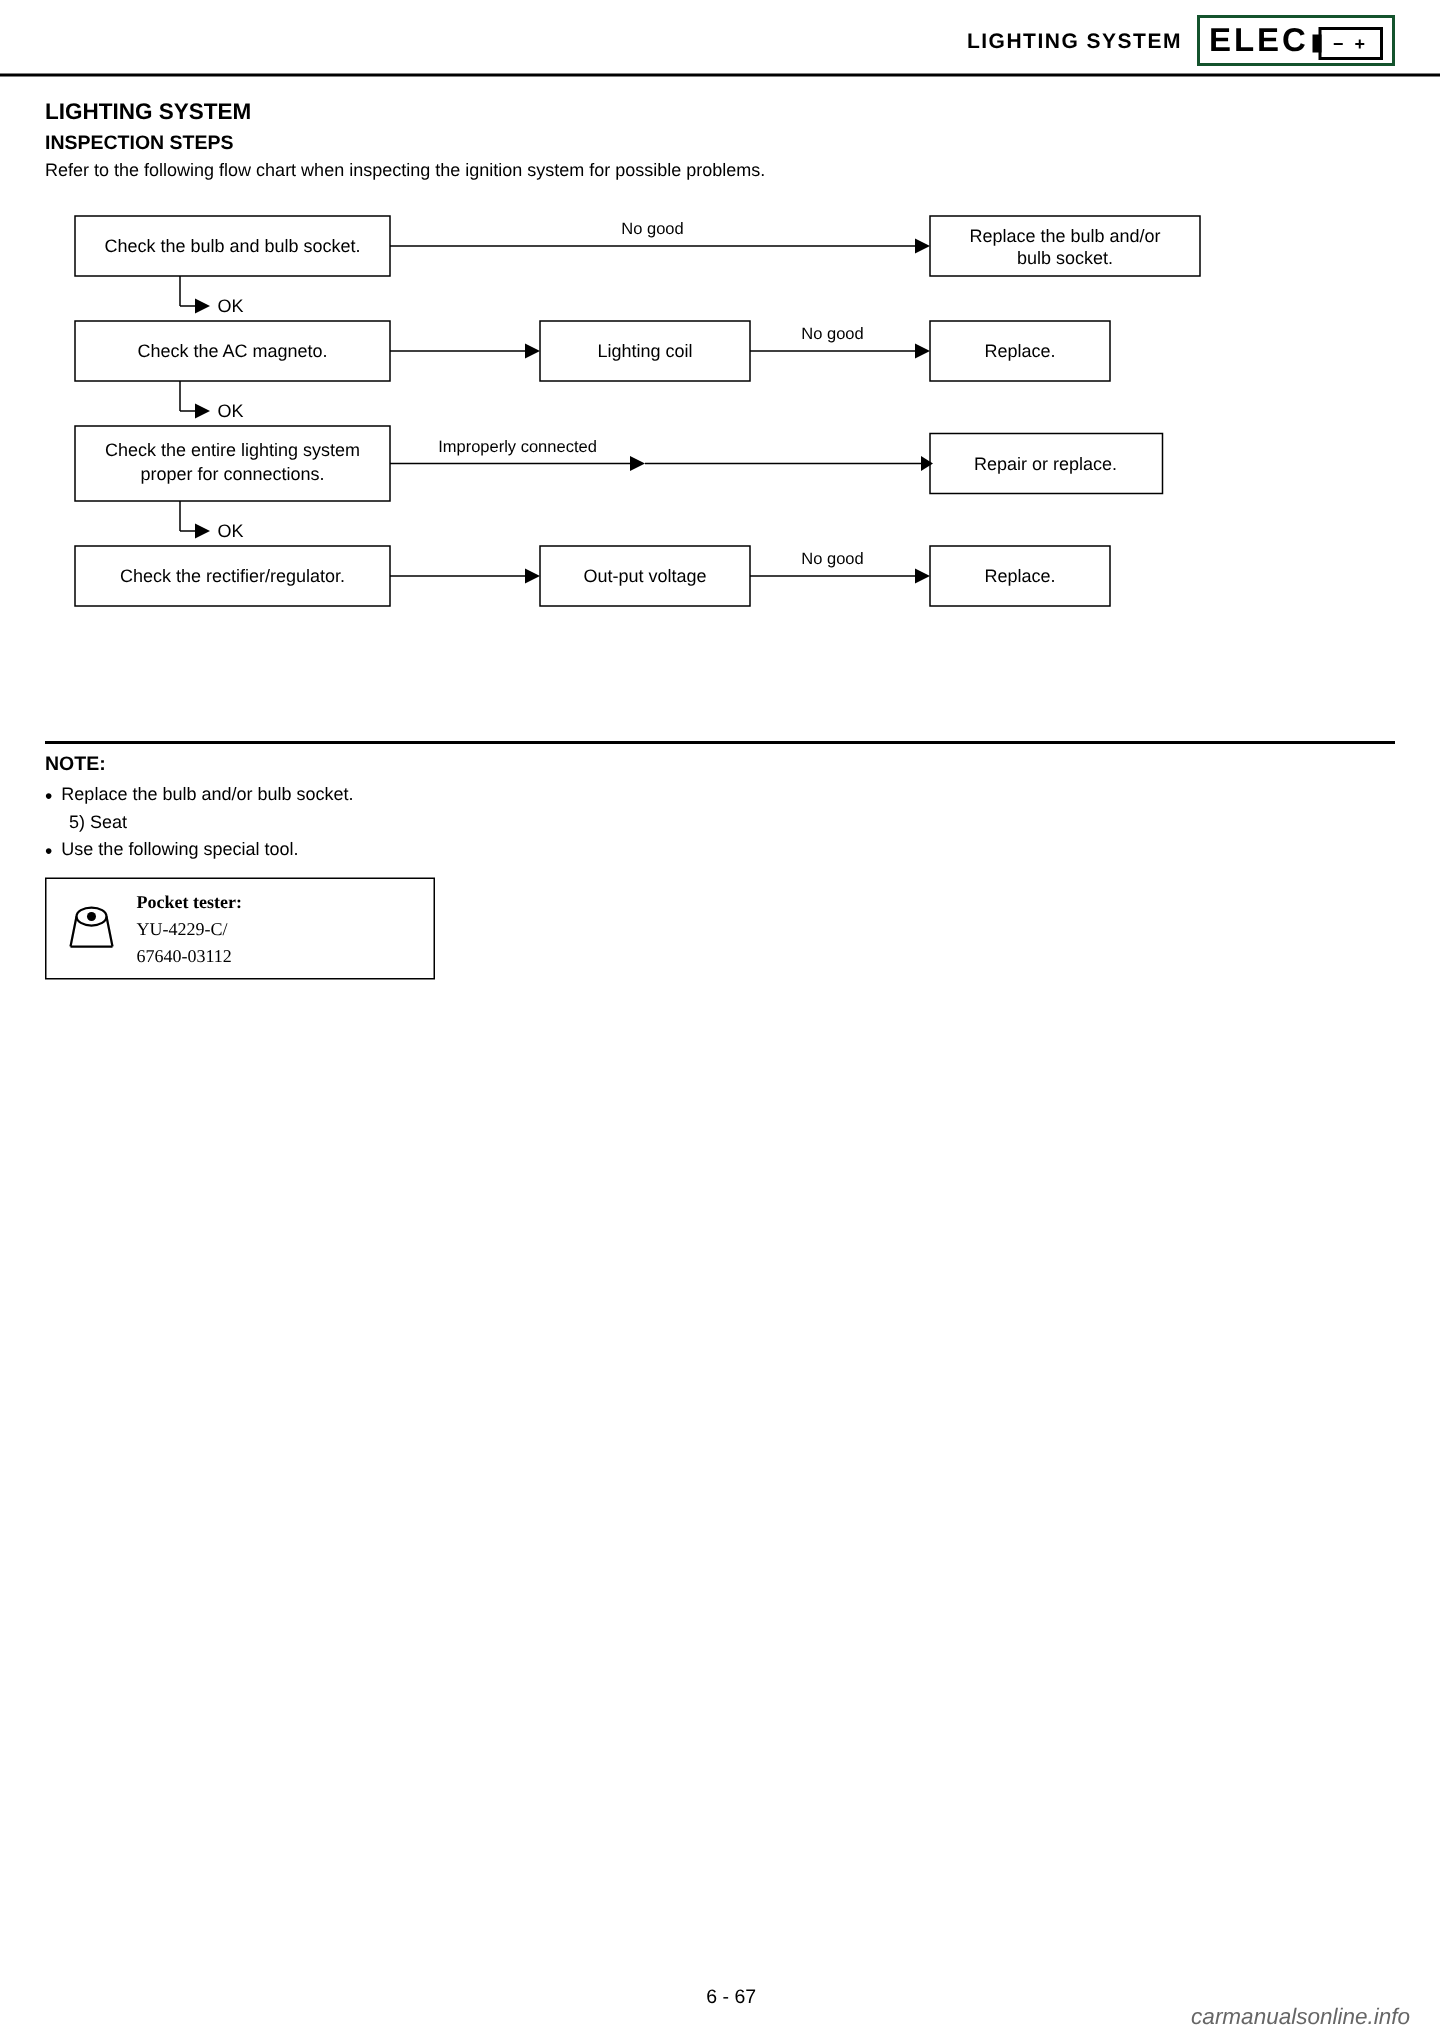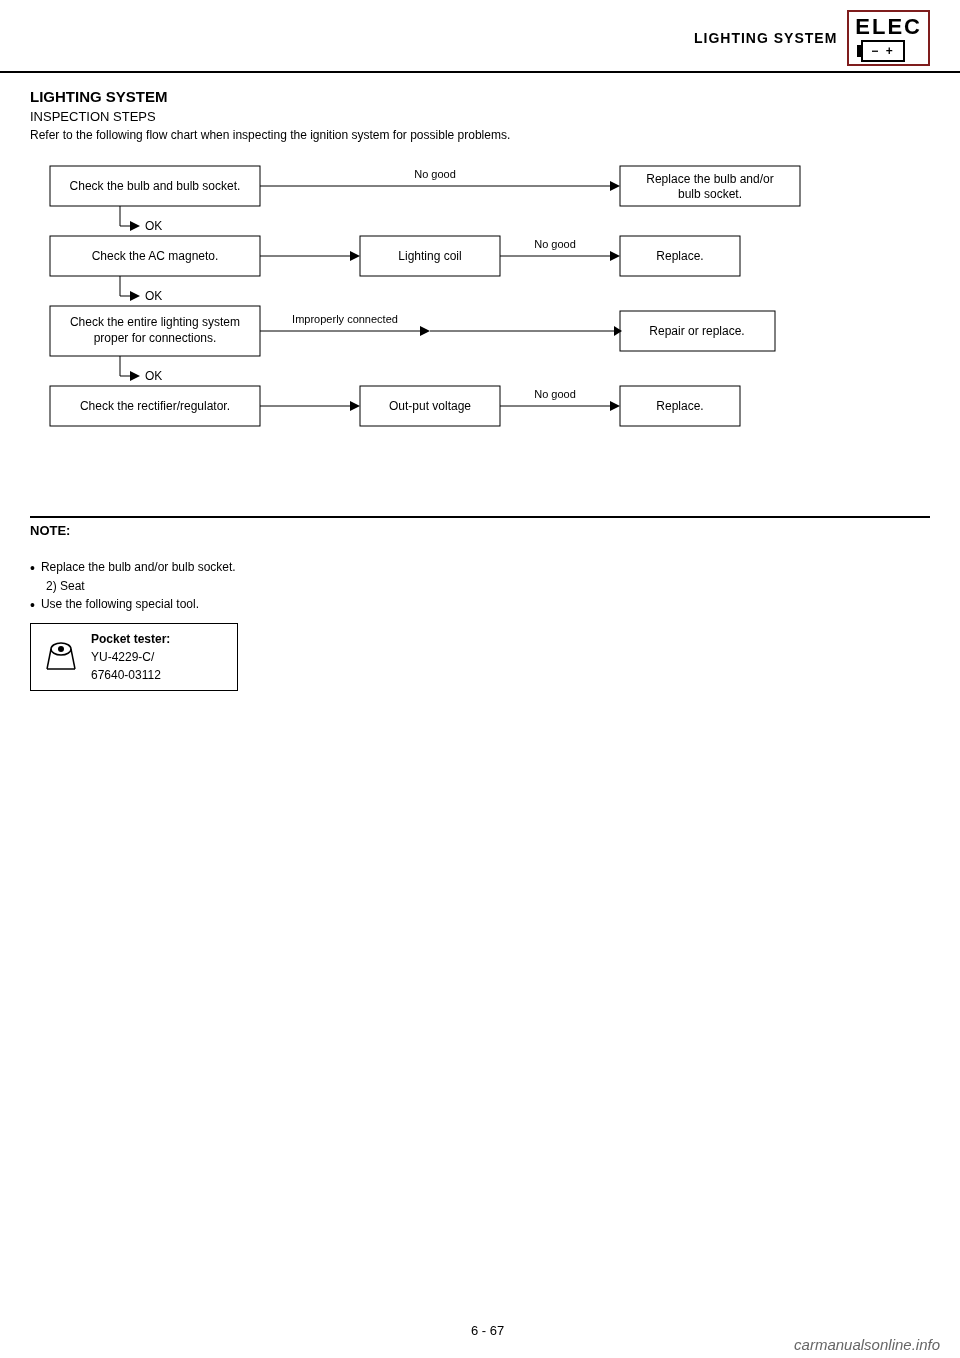--- a/index.html
+++ b/index.html
@@ -23,27 +23,26 @@
       margin-bottom: 0;
     }
     .header-title {
       font-size: 14px;
       font-weight: bold;
       letter-spacing: 1px;
       margin-right: 10px;
     }
     .elec-badge {
       display: flex;
-      align-items: flex-start;
-      border: 2px solid #7f1d1d;
+      align-items: flex-end;
+      border: 2px solid #14532d;
       padding: 2px 6px;
       font-size: 22px;
       font-weight: bold;
       letter-spacing: 2px;
-      flex-direction: column;
     }
     .battery-icon {
       display: inline-flex;
       align-items: center;
       margin-left: 6px;
       border: 2px solid #000;
       padding: 2px 8px;
       font-size: 12px;
       font-weight: bold;
       position: relative;
@@ -65,21 +64,21 @@
       padding: 15px 30px 30px 30px;
     }
 
     .section-title {
       font-size: 15px;
       font-weight: bold;
       margin-bottom: 4px;
     }
     .subsection-title {
       font-size: 13px;
-      font-weight: normal;
+      font-weight: bold;
       margin-bottom: 4px;
     }
     .intro-text {
       font-size: 12px;
       margin-bottom: 14px;
     }
 
     
     .flowchart-svg {
       display: block;
@@ -88,21 +87,21 @@
 
     
     .note-section {
       margin-top: 20px;
       border-top: 2px solid #000;
       padding-top: 5px;
     }
     .note-title {
       font-size: 13px;
       font-weight: bold;
-      margin-bottom: 22px;
+      margin-bottom: 6px;
     }
     .note-item {
       font-size: 12px;
       margin-bottom: 3px;
       display: flex;
       align-items: flex-start;
     }
     .bullet {
       margin-right: 6px;
       font-size: 14px;
@@ -112,22 +111,23 @@
       margin-left: 16px;
       margin-bottom: 2px;
     }
 
     
     .tool-box {
       display: flex;
       align-items: center;
       border: 1px solid #000;
       margin-top: 10px;
-      width: 208px;
+      width: 260px;
       padding: 6px 10px;
+      font-family: Liberation Serif, serif;
     }
     .tool-icon {
       width: 40px;
       height: 40px;
       margin-right: 10px;
       display: flex;
       align-items: center;
       justify-content: center;
       font-size: 24px;
     }
@@ -252,21 +252,21 @@
 
   </svg>
 
   <div class="note-section">
     <div class="note-title">NOTE:</div>
 
     <div class="note-item">
       <span class="bullet">•</span>
       <span>Replace the bulb and/or bulb socket.</span>
     </div>
-    <div class="note-sub">2) Seat</div>
+    <div class="note-sub">5) Seat</div>
 
     <div class="note-item" style="margin-top:4px;">
       <span class="bullet">•</span>
       <span>Use the following special tool.</span>
     </div>
 
     <div class="tool-box">
       <div class="tool-icon">
 
         <svg width="36" height="36" viewBox="0 0 36 36">

